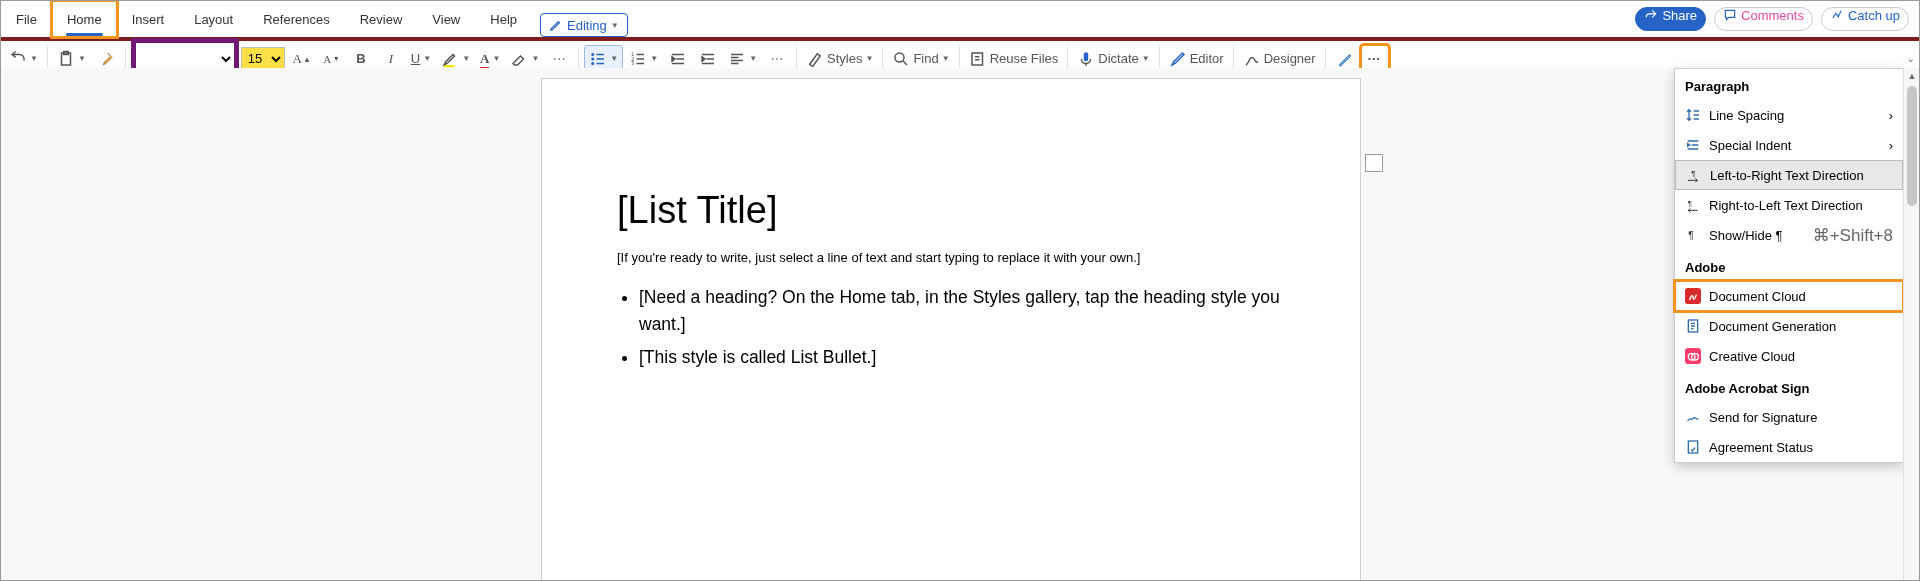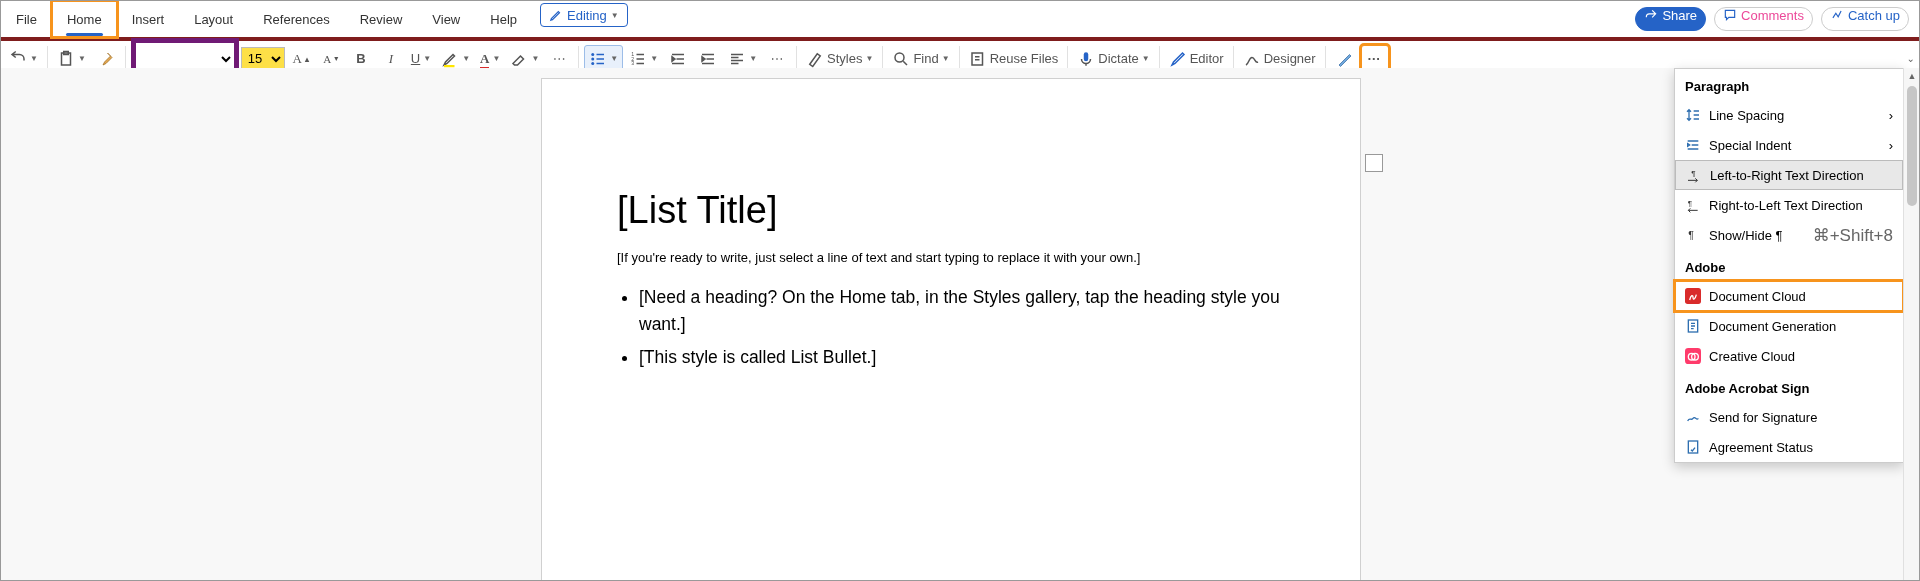--- a/index.html
+++ b/index.html
@@ -2,21 +2,21 @@
 <html><head>
 <meta charset="utf-8">
 <style>
 *{box-sizing:border-box;margin:0;padding:0;font-family:'Segoe UI',Arial,sans-serif}
 body{background:#fff;width:1920px;height:581px;overflow:hidden;border:1px solid #999;position:relative;user-select:none}
 .tab-row{display:flex;height:40px;border-bottom:4px solid #7f1d1d;align-items:stretch;background:#fff;}
 .tab{padding:0 15px;font-size:13px;color:#333;display:flex;align-items:center;cursor:pointer}
 .tab.active{position:relative}
 .tab.active::after{content:"";position:absolute;bottom:1px;left:14px;right:14px;height:3px;background:#2563c7;border-radius:2px}
 .tab-spacer{flex:1}
-.editing-pill{border:1px solid #2563c7;color:#2563c7;border-radius:4px;height:24px;margin:2px 8px;padding:0 8px;display:flex;align-items:center;font-size:13px;gap:4px}
+.editing-pill{border:1px solid #2563c7;color:#2563c7;border-radius:4px;height:24px;margin:12px 8px;padding:0 8px;display:flex;align-items:center;font-size:13px;gap:4px}
 .top-right-btns{display:flex;gap:8px;padding-right:10px;align-items:center}
 .btn{height:24px;border:1px solid #ccc;border-radius:12px;padding:0 8px;display:flex;font-size:13px;gap:4px;background:#fff}
 .btn.share{background:#2563c7;color:#fff;border-color:#2563c7}
 .btn.share svg path{stroke:#fff}
 .btn svg{width:14px;height:14px}
 .toolbar{display:flex;height:36px;border-bottom:1px solid #d9d9d9;align-items:center;background:#fff;padding:0 4px;gap:1px}
 .tb-group{display:flex;align-items:center;gap:2px;height:100%}
 .divider{width:1px;background:#e1e1e1;height:26px;margin:0 4px}
 .tb-btn{min-width:28px;height:28px;display:flex;align-items:center;justify-content:center;border-radius:3px;color:#555;font-size:13px;padding:0 4px;gap:3px}
 .tb-btn svg{width:18px;height:18px}

